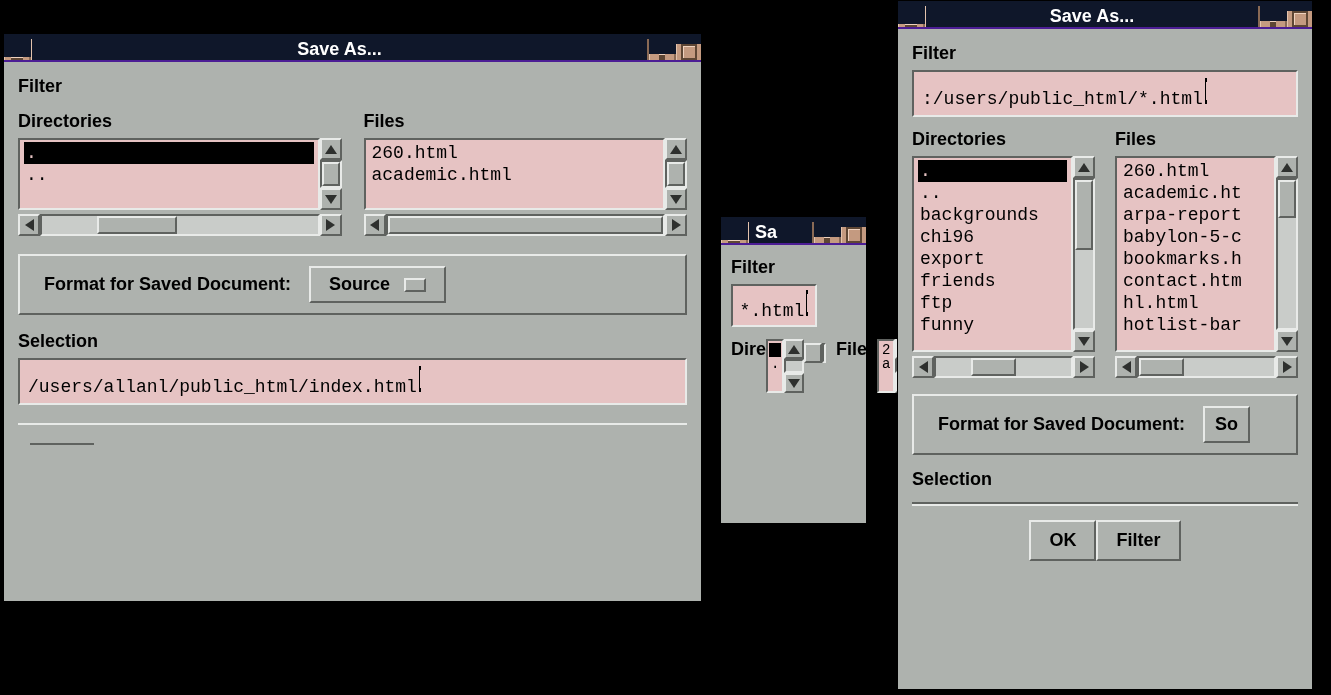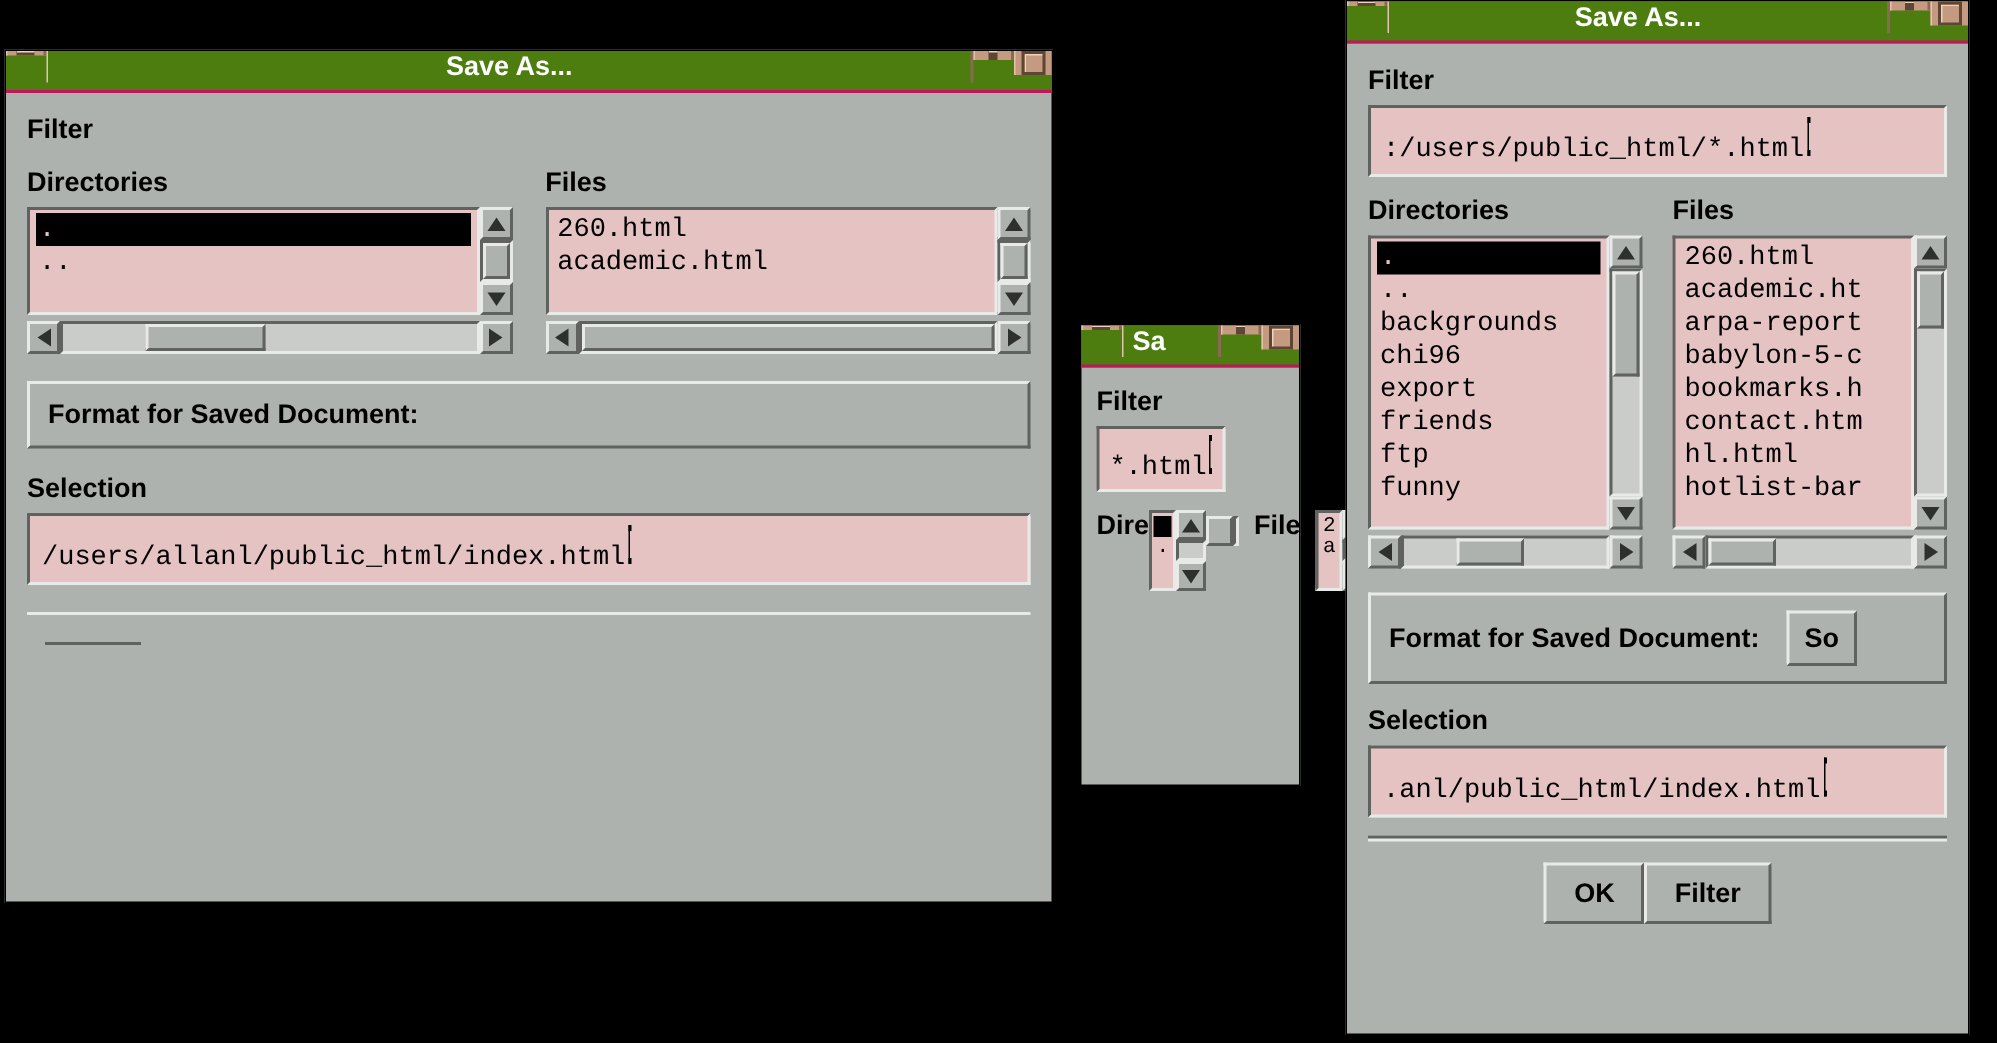--- a/index.html
+++ b/index.html
@@ -16,24 +16,24 @@
 
   
   .window {
     position: absolute;
     background: #aeb2ae;
     border: 1px solid #000;
     box-sizing: border-box;
   }
   .titlebar {
     display: flex;
-    align-items: flex-start;
+    align-items: flex-end;
     height: 26px;
-    background: #4d7c0f;
-    border-bottom: 2px solid #be185d;
+    background: #0f172a;
+    border-bottom: 2px solid #4c1d95;
   }
   .tbbox {
     width: 24px;
     background: #c49a80;
     border-right: 2px solid #8a6a55;
     border-left: 1px solid #e3c3ad;
     display:flex;align-items:center;justify-content:center;
   }
   .tbbox:last-child { border-right: none; }
   .wtitle {
@@ -145,21 +145,21 @@
   .tri.down{border-left:6px solid transparent;border-right:6px solid transparent;border-top:9px solid #2e302e;}
   .tri.left{border-top:6px solid transparent;border-bottom:6px solid transparent;border-right:9px solid #2e302e;}
   .tri.right{border-top:6px solid transparent;border-bottom:6px solid transparent;border-left:9px solid #2e302e;}
 
   
   .panel {
     border-top:2px solid #e8eae8;
     border-left:2px solid #e8eae8;
     border-bottom:2px solid #5f625f;
     border-right:2px solid #5f625f;
-    padding:10px 12px;
+    padding:10px 24px;
     display:flex;
     align-items:center;
     gap:18px;
     box-sizing:border-box;
   }
   .btn {
     background:#aeb2ae;
     border-top:2px solid #e8eae8;
     border-left:2px solid #e8eae8;
     border-bottom:2px solid #5f625f;
@@ -317,20 +317,24 @@
                 <div class="tri right"></div>
               </div>
           </div>
         </div>
       </div>
     </div>
 
     <div style="height:18px;"></div>
     <div class="panel">
       <span class="label" style="margin:0;">Format for Saved Document:</span>
+      <div class="btn">
+        <span>Source</span>
+        <span class="optmark"></span>
+      </div>
     </div>
 
     <div class="selrow">
       <div class="label">Selection</div>
       <div class="textfield mono caret">/users/allanl/public_html/index.html</div>
     </div>
 
     <div class="footer"></div>
   </div>
 </div>
@@ -502,21 +506,20 @@
     <div style="height:16px;"></div>
     <div class="panel">
       <span class="label" style="margin:0;white-space:nowrap;">Format for Saved Document:</span>
       <div class="btn" style="padding:6px 10px;">
         <span>So</span>
       </div>
     </div>
 
     <div style="height:14px;"></div>
     <div class="label">Selection</div>
-    <div class="textfield mono caret">.anl/public_html/index.html</div>
 
     <div class="hsep"></div>
 
     <div class="actions">
       <div class="btn">
           <span>OK</span>
         </div>
       <div class="btn">
           <span>Filter</span>
         </div>

